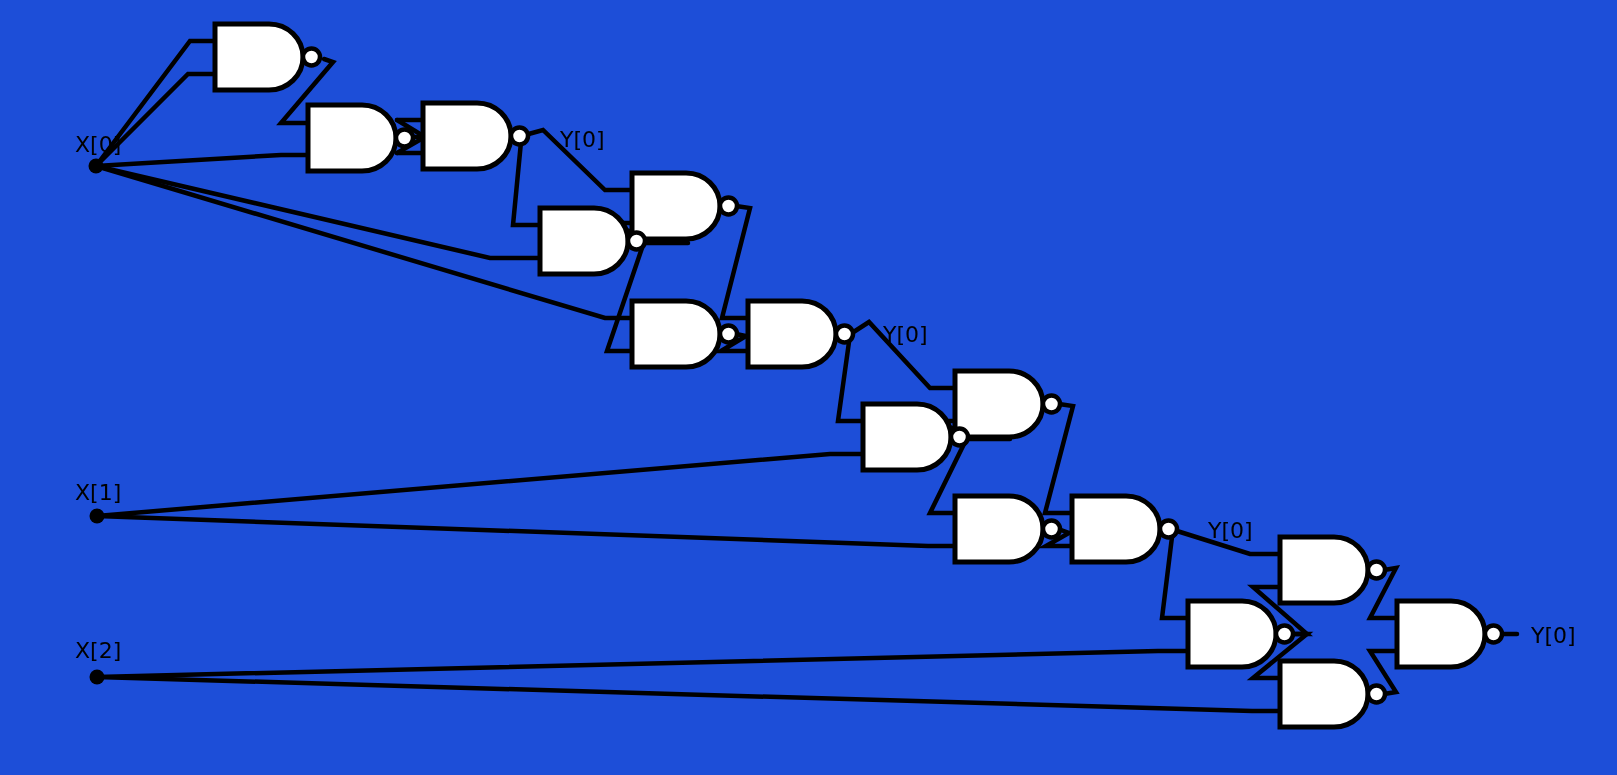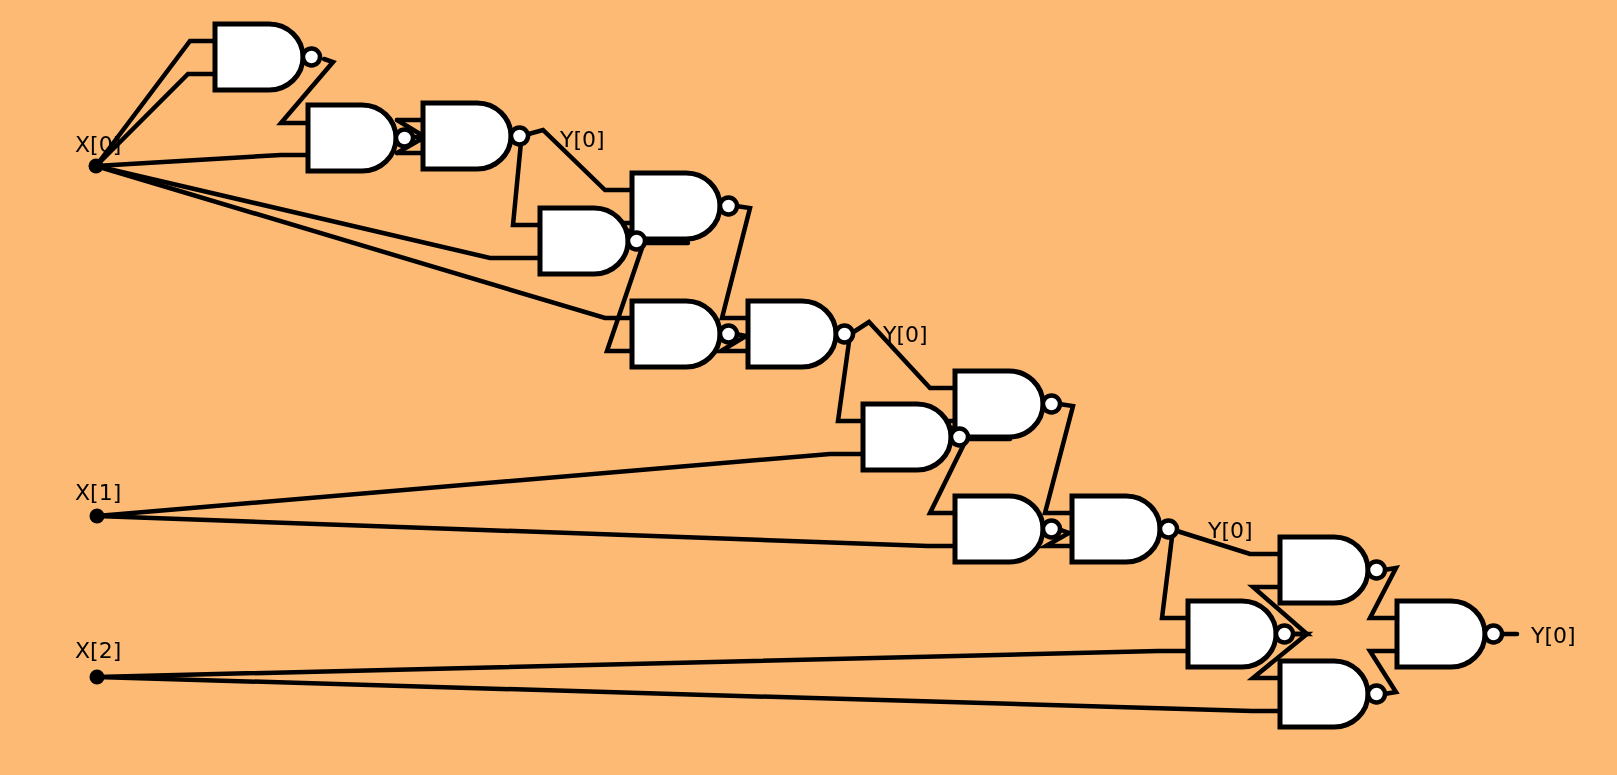--- a/index.html
+++ b/index.html
@@ -5,21 +5,21 @@
   html, body {
     margin: 0;
     padding: 0;
     background: #ffffff;
     font-family: "DejaVu Sans", sans-serif;
   }
   .canvas {
     position: relative;
     width: 1617px;
     height: 775px;
-    background: #fdba74;
+    background: #1d4ed8;
     overflow: hidden;
   }
   svg { display: block; }
   .gate-body   { fill: #ffffff; stroke: #000000; stroke-width: 5;   stroke-linejoin: miter; }
   .wire        { fill: none;    stroke: #000000; stroke-width: 4.5; stroke-linejoin: miter; stroke-linecap: round; }
   .bubble      { fill: #ffffff; stroke: #000000; stroke-width: 4.5; }
   .node-dot    { fill: #000000; stroke: none; }
   .net-label   { fill: #000000; font-family: "DejaVu Sans", sans-serif; }
 </style>
 </head>

